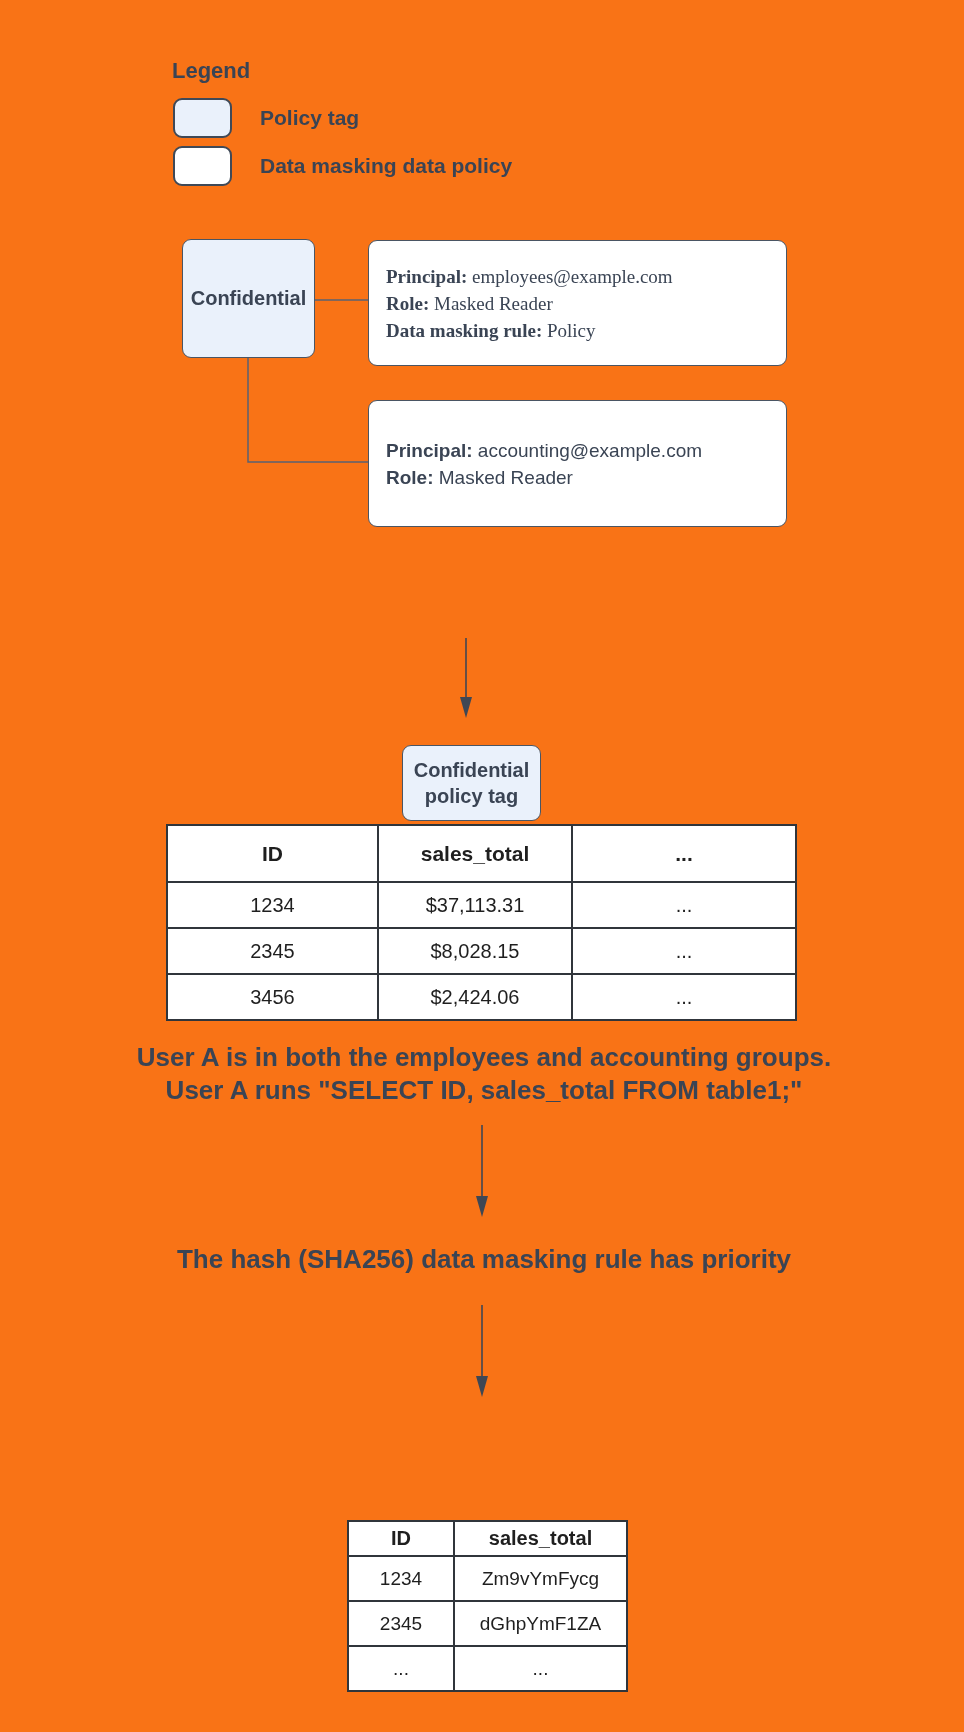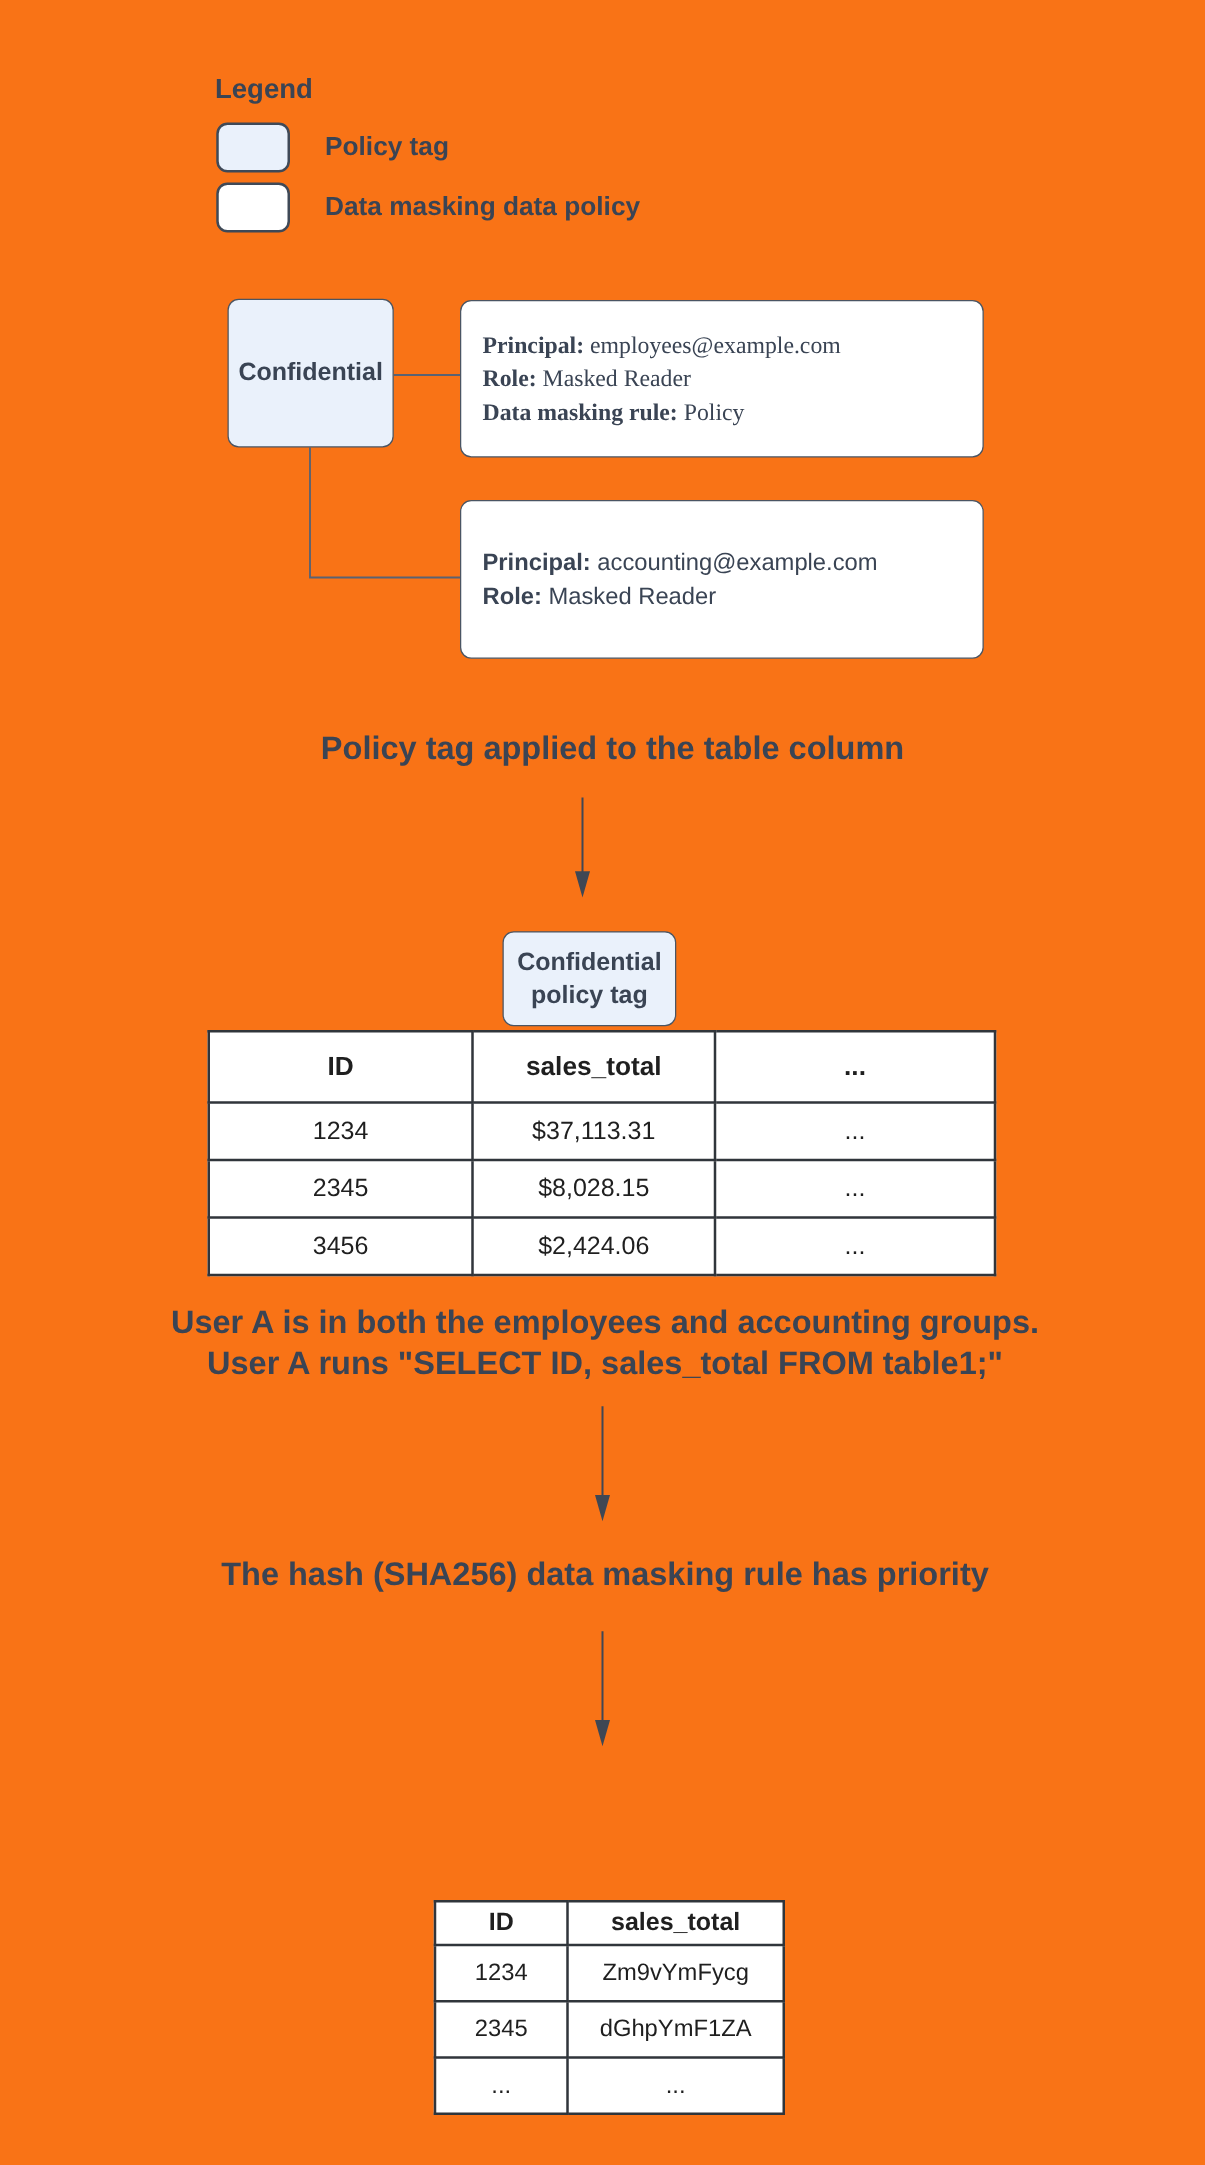--- a/index.html
+++ b/index.html
@@ -96,21 +96,20 @@
     <div class="policy-line"><b>Principal:</b> <span>employees@example.com</span></div>
     <div class="policy-line"><b>Role:</b> <span>Masked Reader</span></div>
     <div class="policy-line"><b>Data masking rule:</b> <span>Policy</span></div>
   </div>
 
   <div class="node policy-node p2">
     <div class="policy-line"><b>Principal:</b> <span>accounting@example.com</span></div>
     <div class="policy-line"><b>Role:</b> <span>Masked Reader</span></div>
   </div>
 
-  <div class="heading h-applied">Policy tag applied to the table column</div>
 
   <div class="heading h-user">
     <div>User A is in both the employees and accounting groups.</div>
     <div>User A runs "SELECT ID, sales_total FROM table1;"</div>
   </div>
 
   <div class="heading h-priority">The hash (SHA256) data masking rule has priority</div>
 
   <div class="badge">
     <div>Confidential</div>

